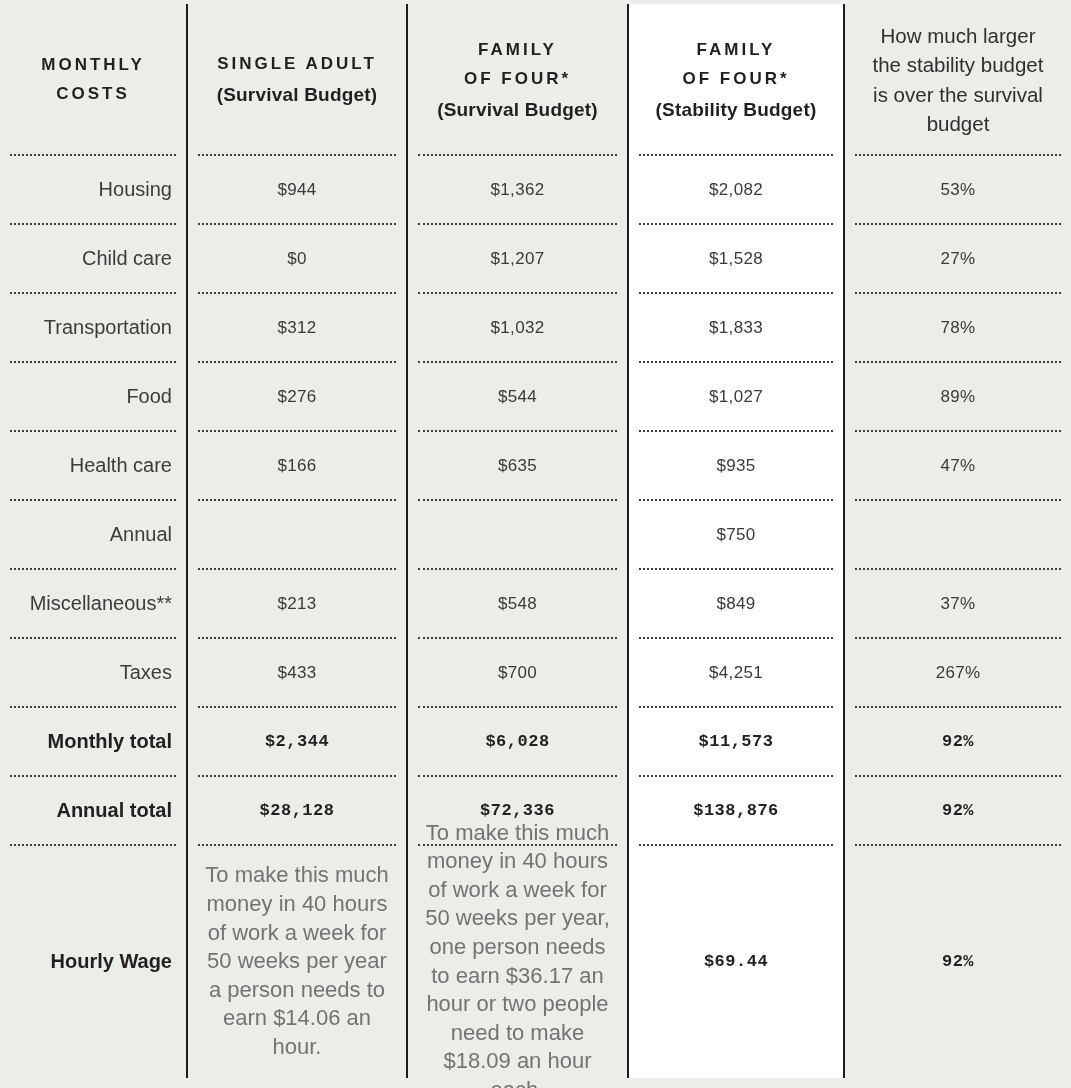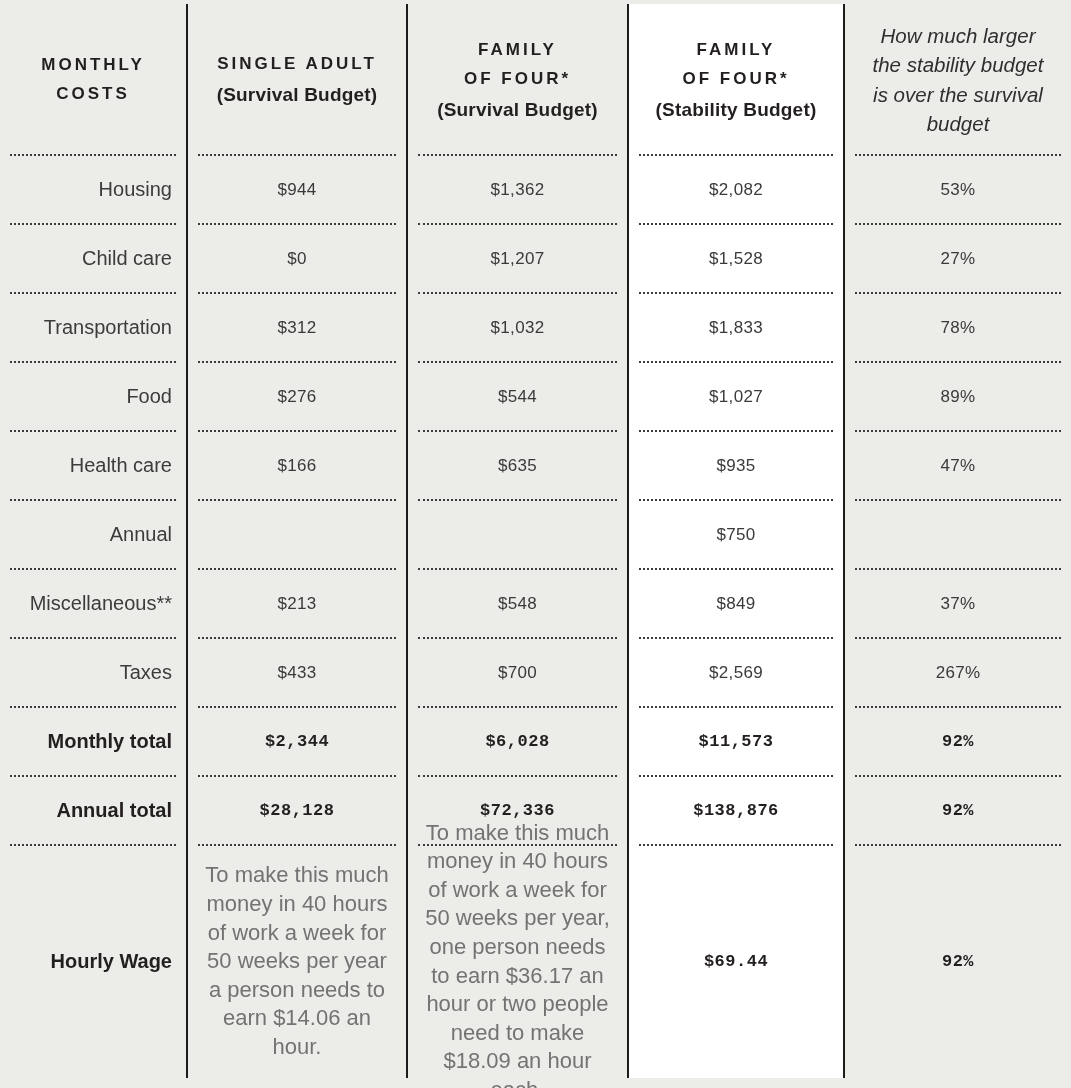--- a/index.html
+++ b/index.html
@@ -24,21 +24,21 @@
   .lbl-cell { align-items:flex-end; padding-right:14px; }
   .lbl { font-size:20px; color:#3C3C3C; text-align:left; }
   .val { font-size:17px; color:#3A3A3A; letter-spacing:0.3px; }
   .b   { font-weight:700; color:#231F20; }
   .b.val { letter-spacing:0.5px;font-family:Liberation Mono, monospace; }
 
   .hdr-caps { font-weight:700; font-size:17px; letter-spacing:3px; color:#231F20;
               line-height:1.7; text-align:center; }
   .hdr-sub  { font-weight:700; font-size:19px; letter-spacing:0.2px; color:#231F20;
               line-height:1.45; text-align:center; margin-top:2px; }
-  .hdr-italic { font-style:italic; font-size:20.5px; line-height:1.42; color:#2F2F2F;
+  .hdr-italic { font-size:20.5px; line-height:1.42; color:#2F2F2F;
                 text-align:center; padding:0 20px; }
 
   .wage-text { font-size:22px; line-height:1.3; color:#737373; text-align:center; padding:0 12px; }
 </style>
 </head>
 <body>
 
 <div class="page">
   <div class="table">
 
@@ -184,21 +184,21 @@
       <div class="cell h-row dotted">
           <span class="val">$935</span>
         </div>
       <div class="cell h-row dotted">
           <span class="val">$750</span>
         </div>
       <div class="cell h-row dotted">
           <span class="val">$849</span>
         </div>
       <div class="cell h-row dotted">
-          <span class="val">$2,569</span>
+          <span class="val">$4,251</span>
         </div>
       <div class="cell h-row dotted">
           <span class="val b">$11,573</span>
         </div>
       <div class="cell h-row dotted">
           <span class="val b">$138,876</span>
         </div>
       <div class="cell h-wage">
           <span class="val b">$69.44</span>
         </div>

